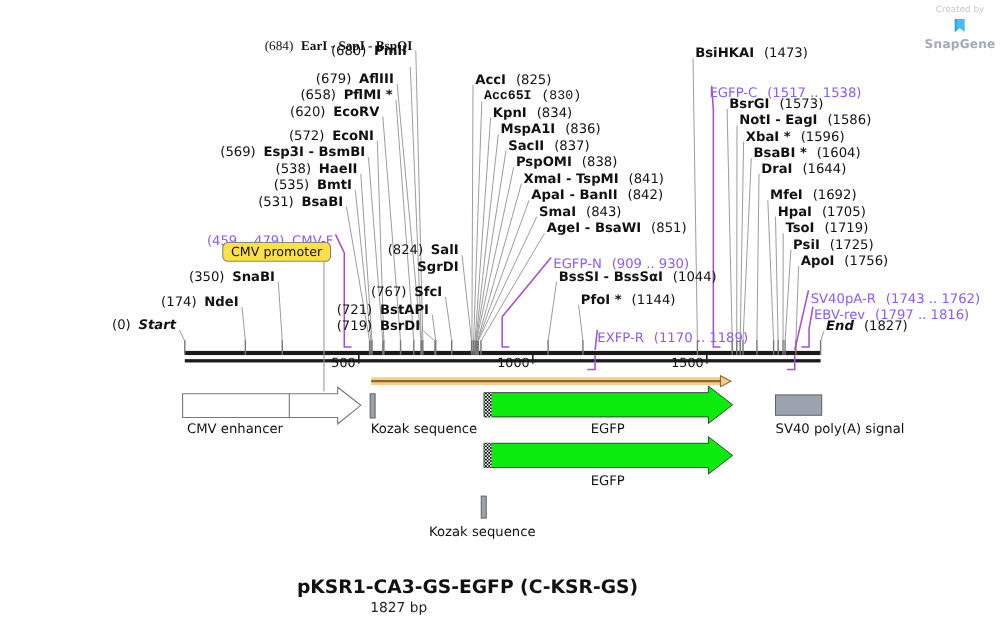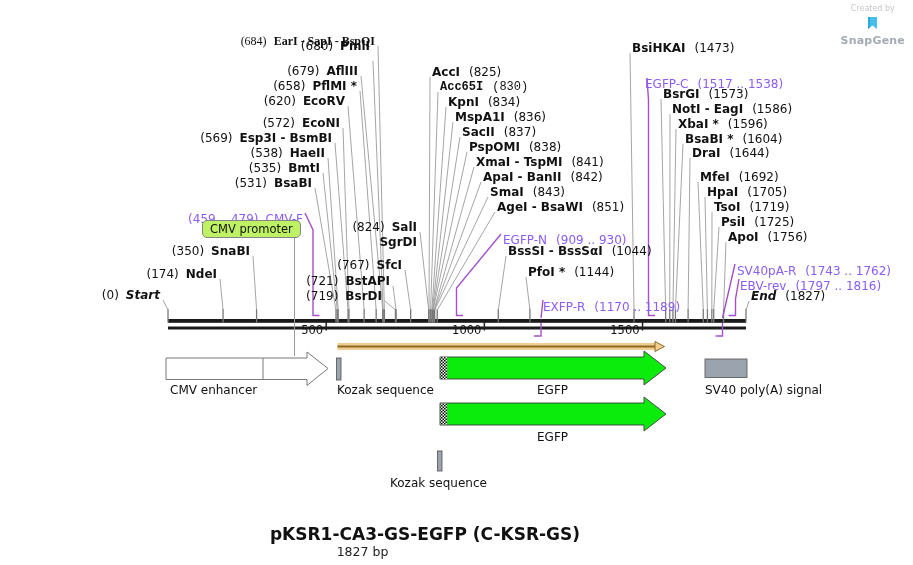--- a/index.html
+++ b/index.html
@@ -9,21 +9,21 @@
   .lbl{position:absolute;white-space:nowrap;font-size:12px;line-height:13px;color:#111;}
   .lbl .nm{font-weight:700;}
   .lbl.prm{color:#8b5cf6;margin-top:12px;}
   .lbl.prm .nm{font-weight:400;}
   .lbl.mk .nm{font-weight:700;font-style:italic;}
   .lbl .pos{font-weight:400;}
   .lbl.sideL .pos{margin-right:7px;}
   .lbl.sideM .pos,.lbl.sideR .pos{margin-left:9px;}
   .ruler-num{position:absolute;font-size:11.5px;color:#111;width:50px;text-align:right;}
   .feat-lbl{position:absolute;font-size:12px;color:#111;white-space:nowrap;}
-  .promoter-box{position:absolute;border:1px solid #858585;border-radius:5px;background:#bef264;
+  .promoter-box{position:absolute;border:1px solid #858585;border-radius:5px;background:#fde047;
                 font-size:11.5px;color:#111;padding:1px 7px;white-space:nowrap;}
   .title{position:absolute;left:0;width:850px;text-align:center;font-size:17px;font-weight:700;color:#111;}
   .subtitle{position:absolute;left:0;width:725px;text-align:center;font-size:12.5px;color:#222;}
   .wm{position:absolute;top:4px;right:8px;display:flex;align-items:center;gap:4px;flex-direction:column;}
   .wm .created{font-size:8px;color:#C2C7CC;}
   .wm .brand{font-size:11px;font-weight:600;color:#A3ABB2;letter-spacing:.2px;}
 </style>
 </head>
 <body>
 

